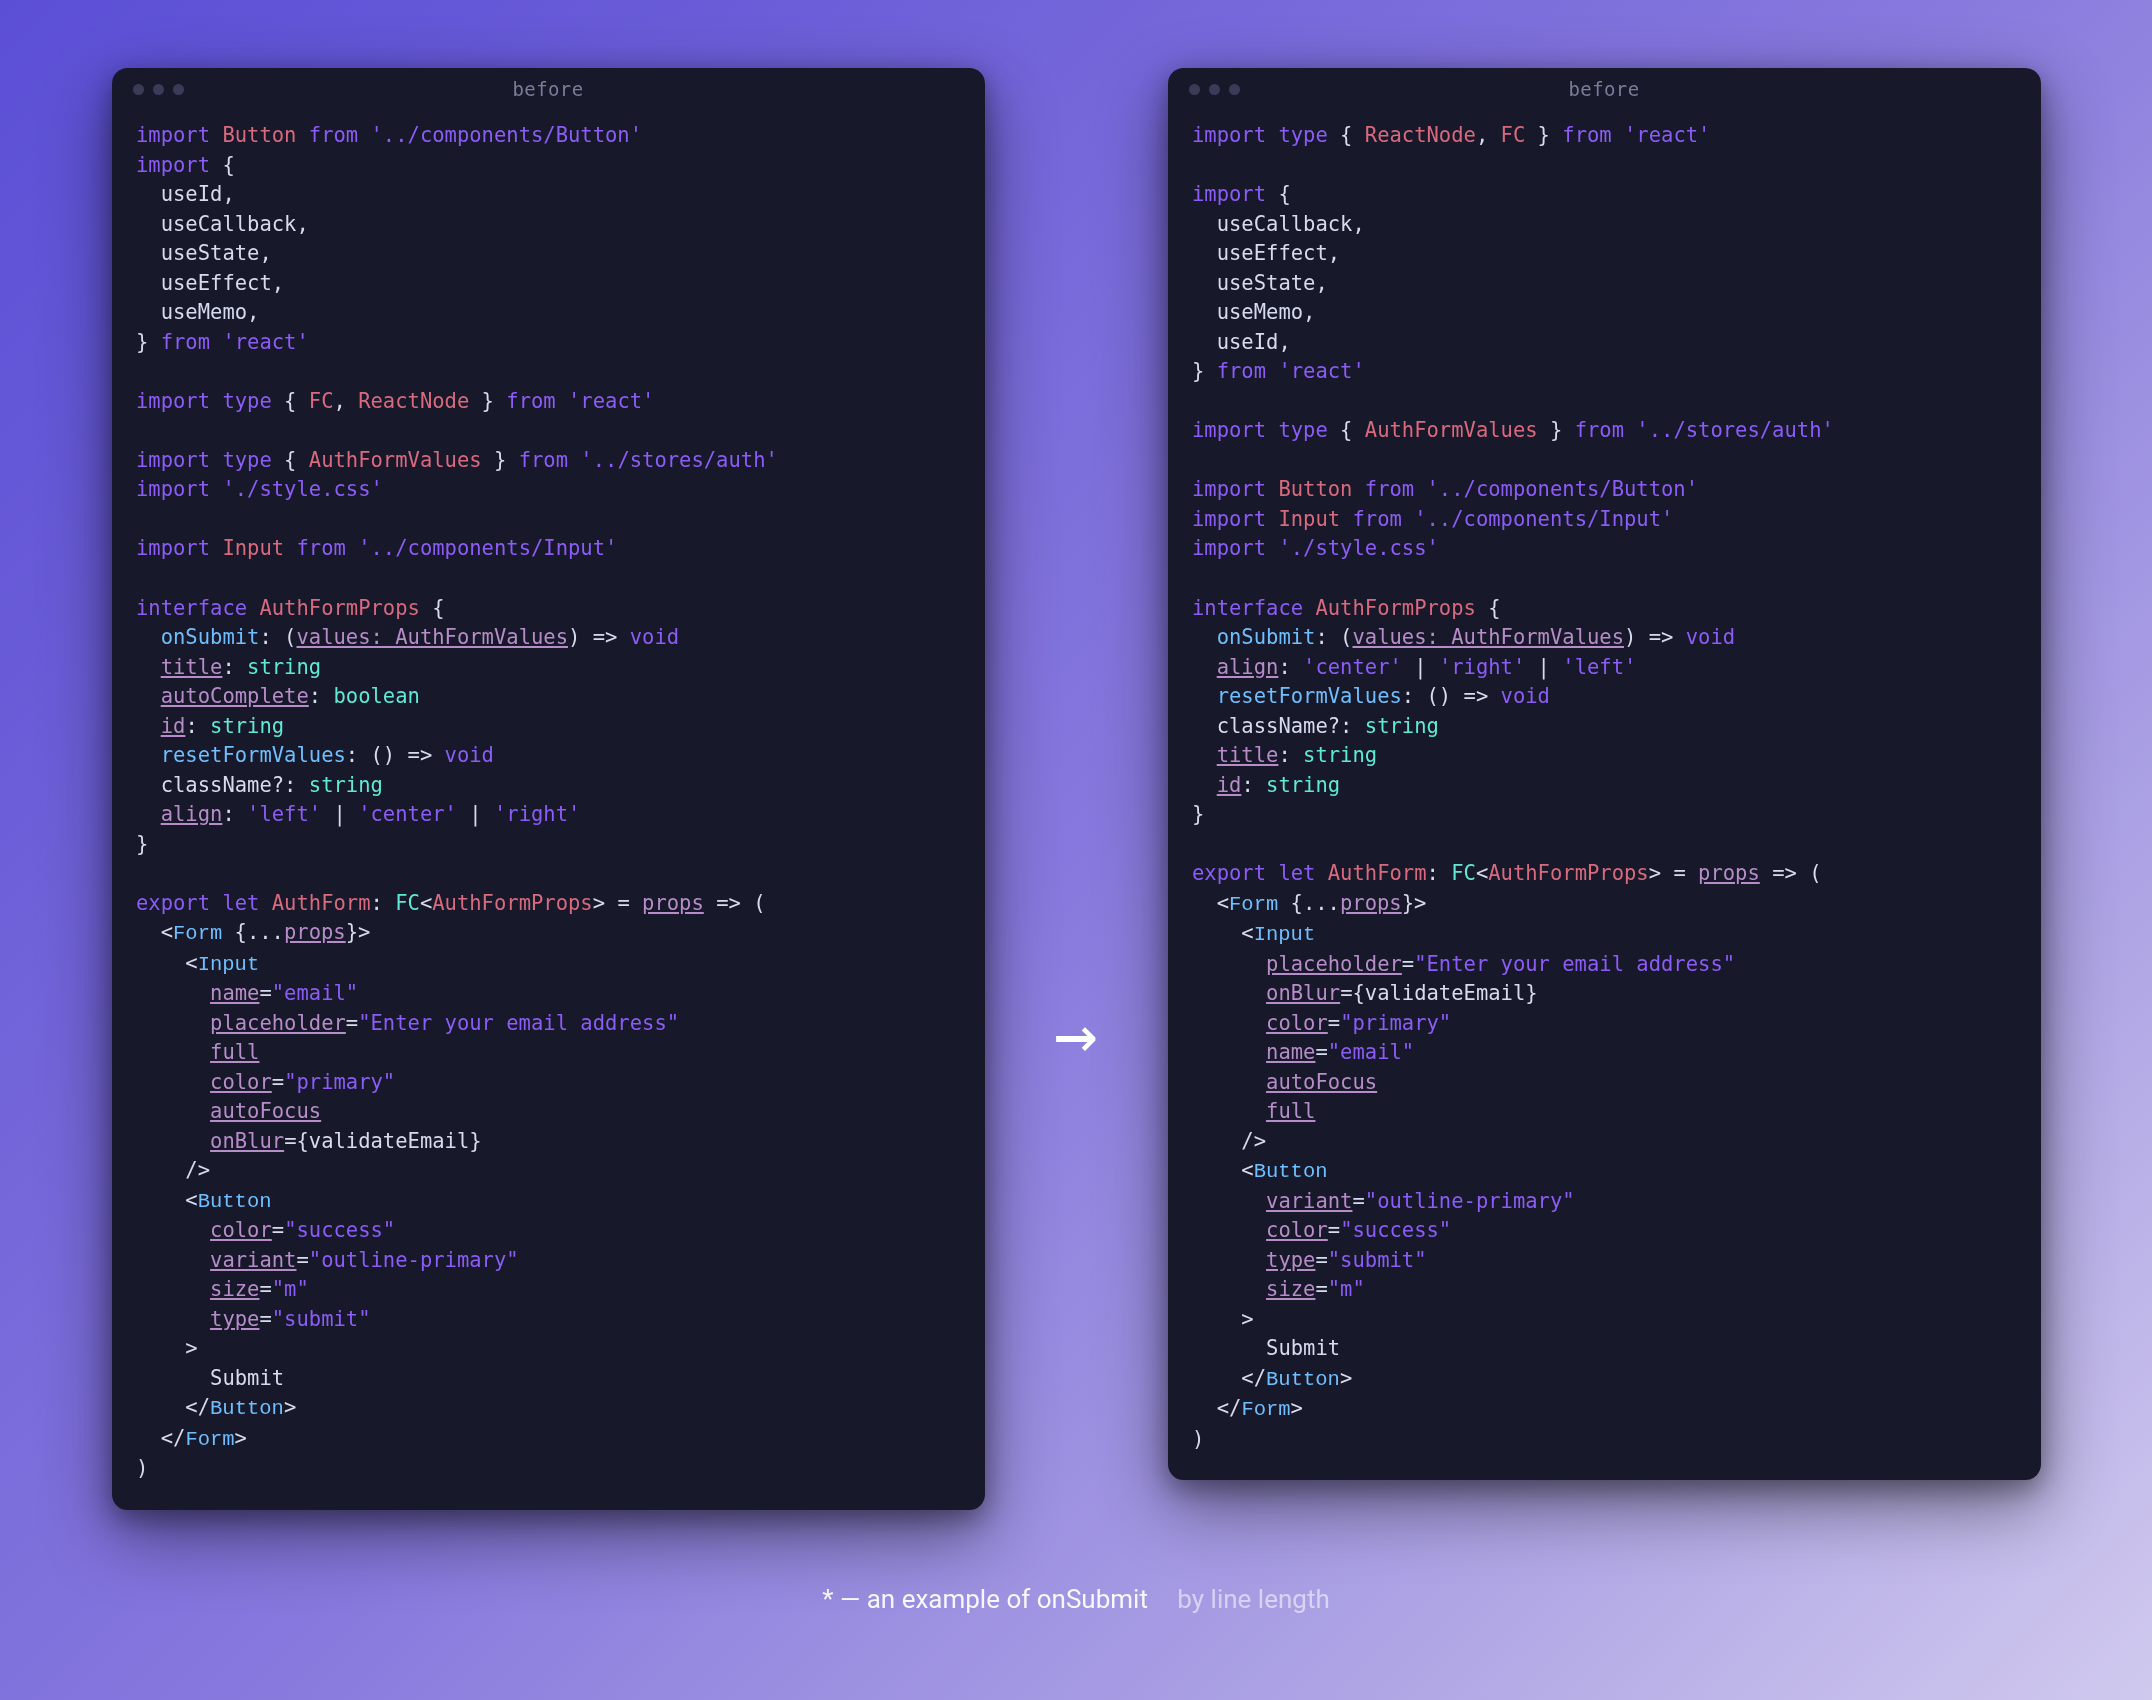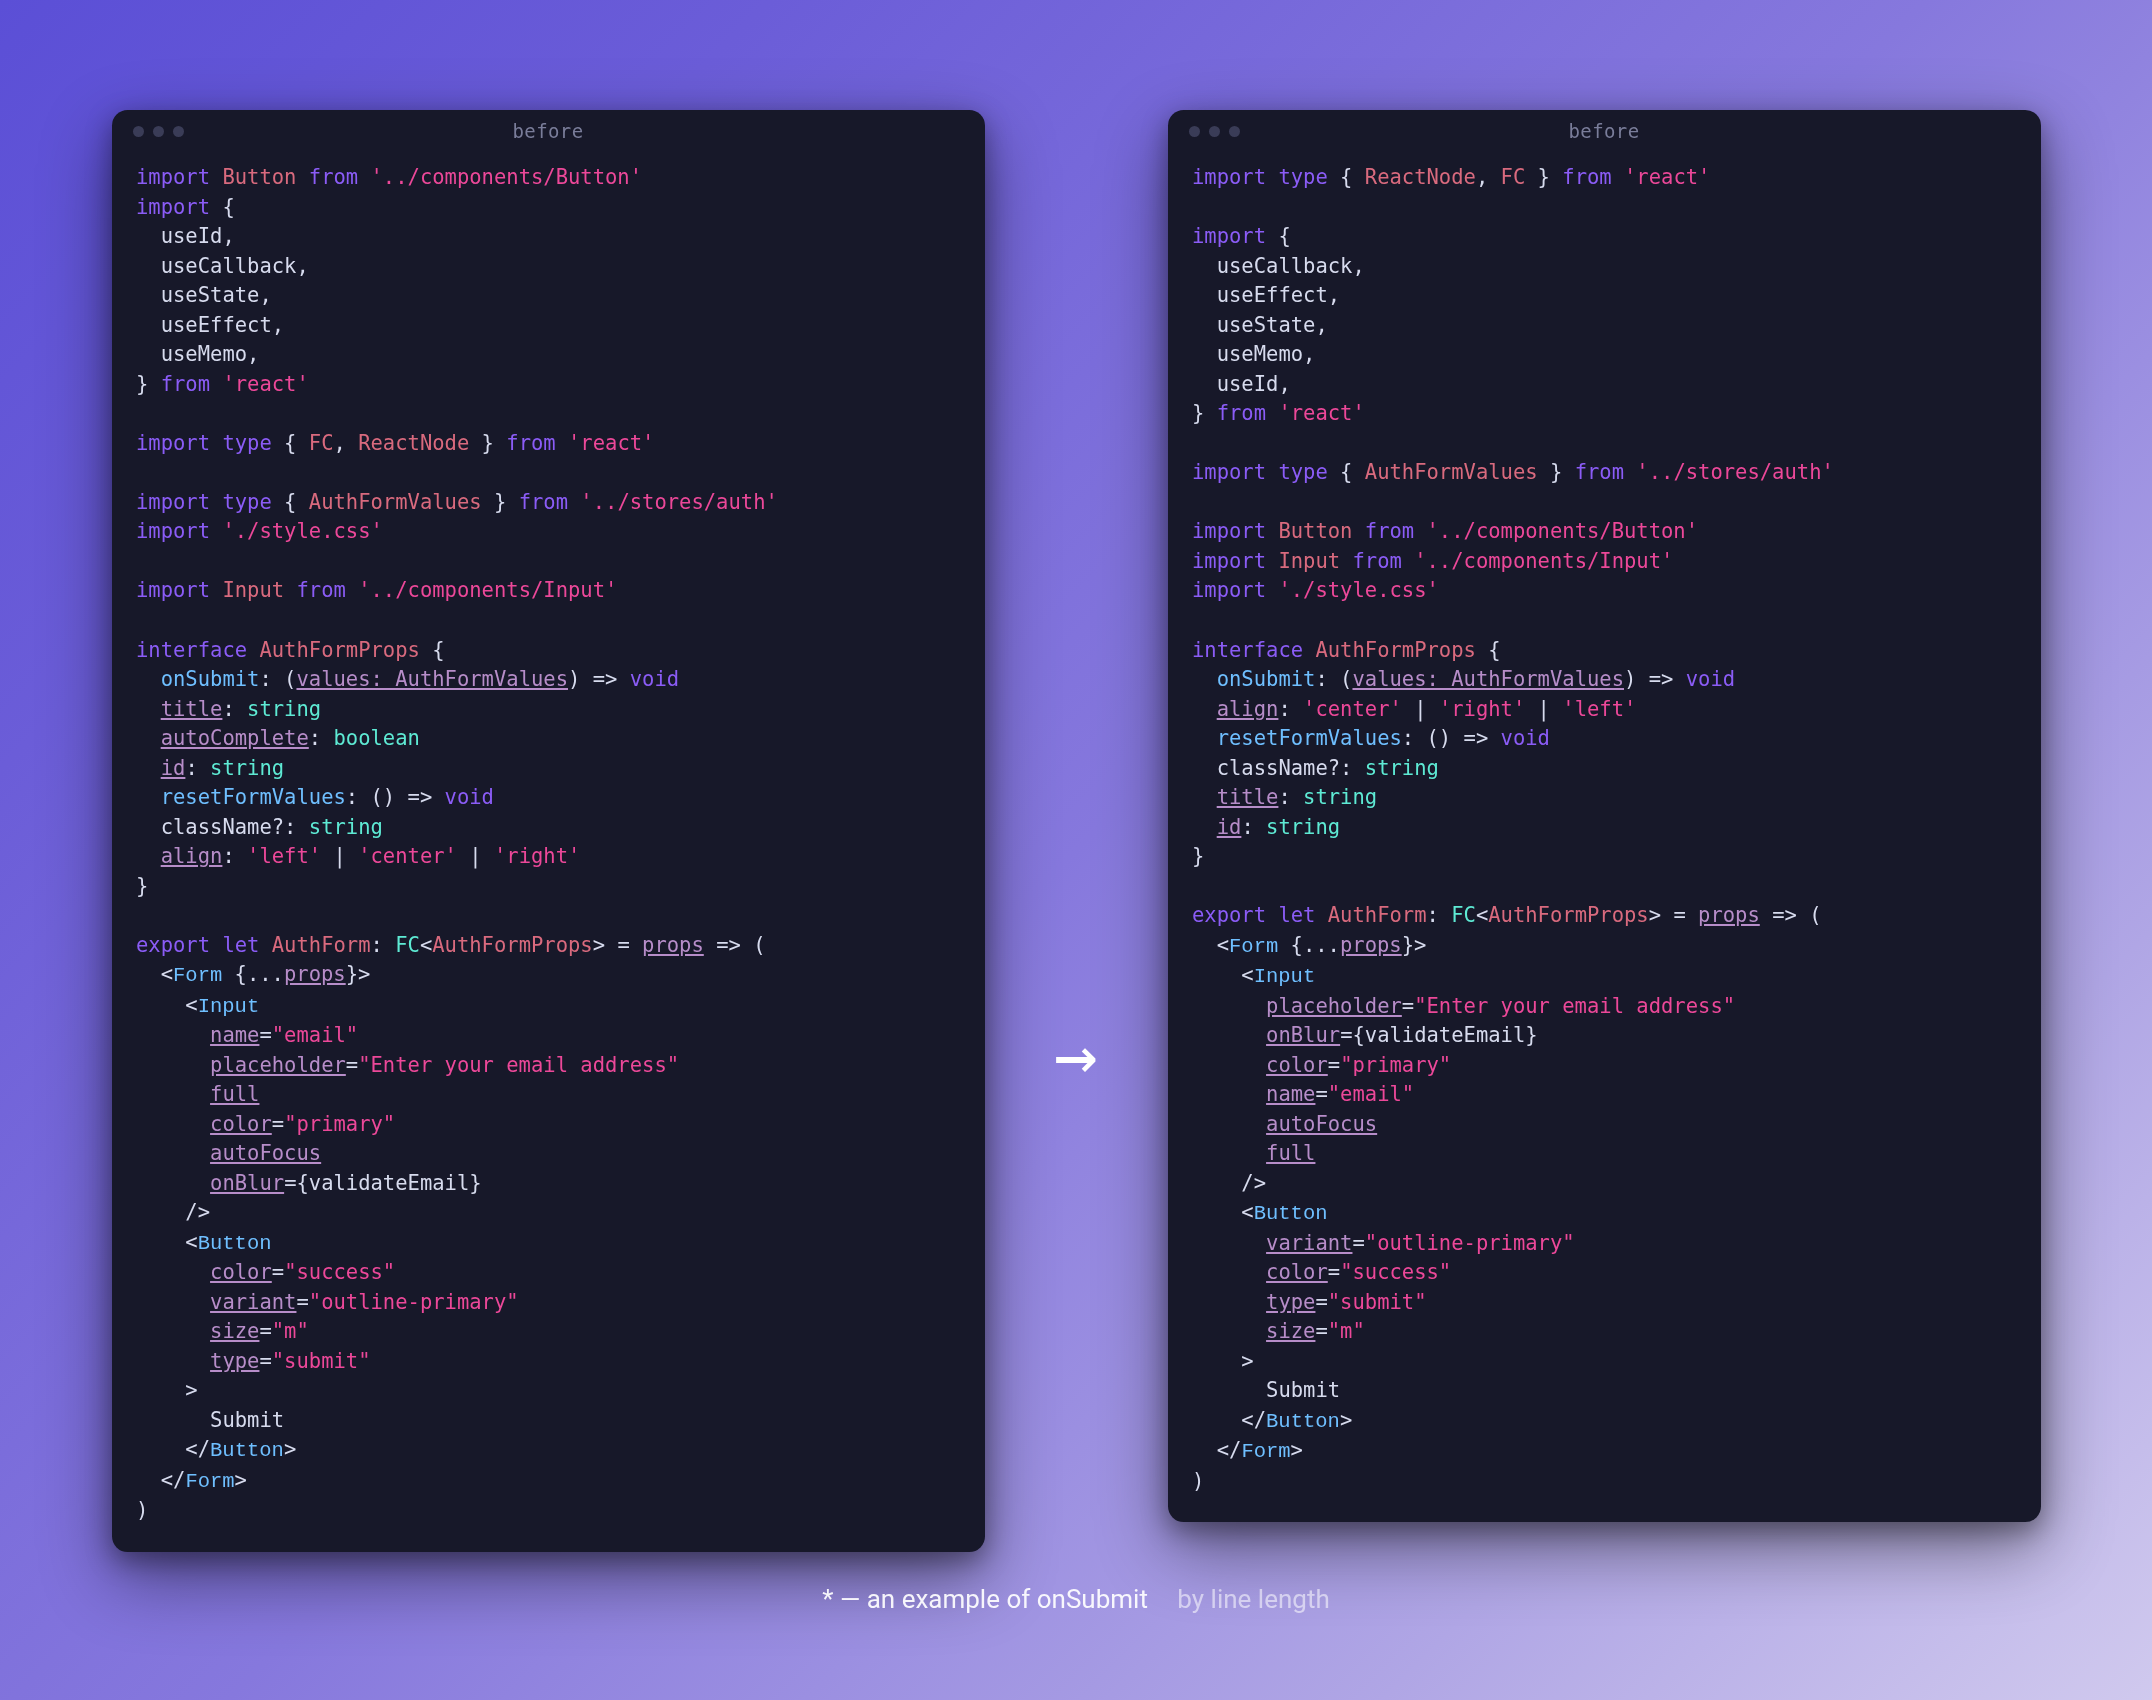--- a/index.html
+++ b/index.html
@@ -11,21 +11,21 @@
     overflow: hidden;
     position: relative;
   }
   .stage {
     position: absolute;
     inset: 0;
     display: flex;
     align-items: flex-start;
     justify-content: center;
     gap: 52px;
-    padding-top: 110px;
+    padding-top: 68px;
   }
   .panel {
     width: 873px;
     background: #171829;
     border-radius: 15.7px;
     box-shadow: 0 26px 70px rgba(0,0,0,0.45), 0 8.7px 26px rgba(0,0,0,0.35);
     overflow: hidden;
   }
   .panel-header {
     display: flex;
@@ -49,21 +49,21 @@
   }
   .code {
     padding: 14px 24.5px 26px 24.5px;
     font-size: 20.5px;
     line-height: 1.44;
     color: #d7dbee;
     white-space: pre;
   }
   .kw { color: #8b5cf6; }       
   .id-red { color: #d96a7e; }   
-  .str { color: #ec4899; }      
+  .str { color: #8b5cf6; }      
   .prop { color: #b78dc9; text-decoration: underline; }     
   .func { color: #6fbfff; }     
   .jsx { color: #6fbfff; font-family: Liberation Mono, monospace; }      
   .plain { color: #d7dbee; }
   .type { color: #5eead4; }
   .arrow-wrap {
     width: 79px;
     display: flex;
     align-items: center;
     justify-content: center;

